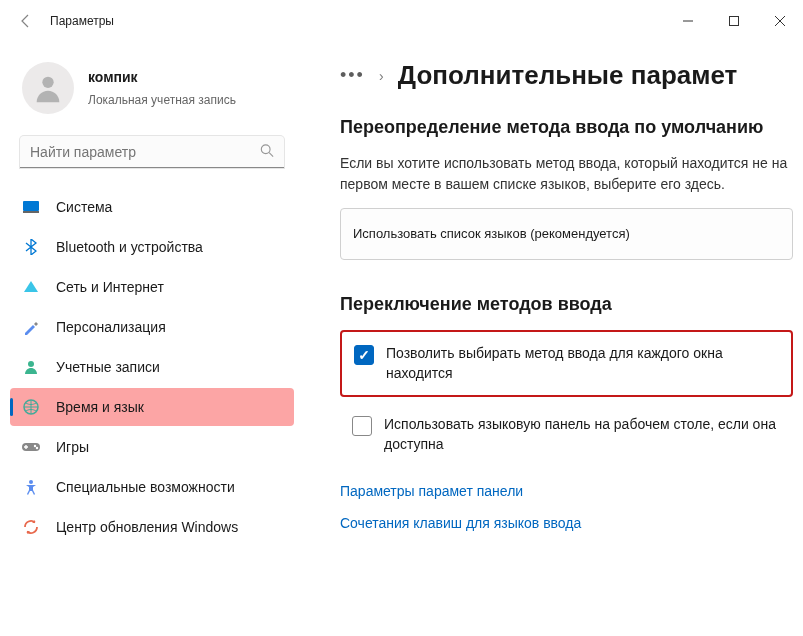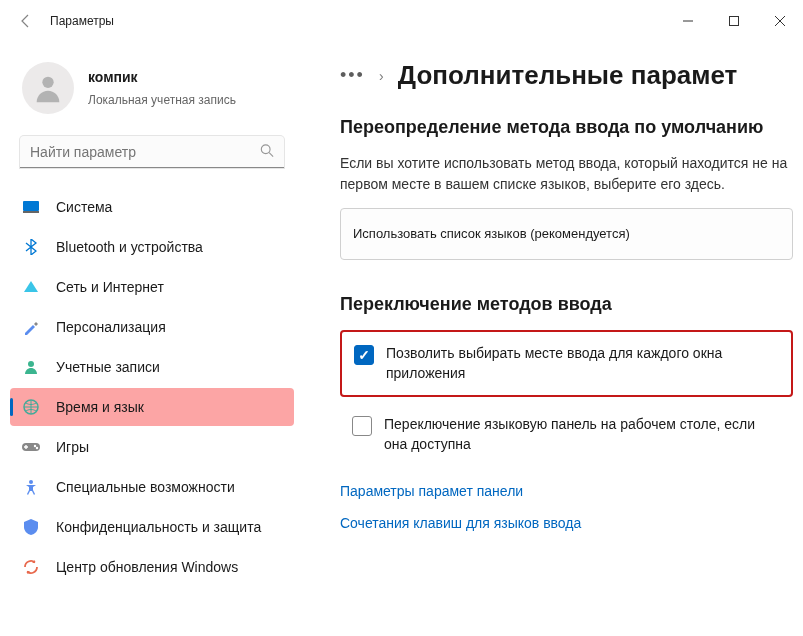--- a/index.html
+++ b/index.html
@@ -174,28 +174,20 @@
         <span class="nav-icon">
             <svg width="16" height="16" viewBox="0 0 16 16" fill="#5b8def">
               <circle cx="8" cy="3" r="2"></circle>
               <path d="M3 6h10l-3 2v3l2 4-1 1-2-4h-2l-2 4-1-1 2-4V8z"></path>
             </svg>
           </span>
         <span class="nav-label">Специальные возможности</span>
       </div>
       <div class="nav-item">
         <span class="nav-icon">
-            <svg width="14" height="16" viewBox="0 0 14 16">
-              <path d="M7 0l7 3v5c0 4-3 7-7 8-4-1-7-4-7-8V3z" fill="#5b8def"></path>
-            </svg>
-          </span>
-        <span class="nav-label">Конфиденциальность и защита</span>
-      </div>
-      <div class="nav-item">
-        <span class="nav-icon">
             <svg width="16" height="16" viewBox="0 0 16 16">
               <path d="M2 8a6 6 0 0110-4.5M14 8a6 6 0 01-10 4.5" stroke="#e8694d" stroke-width="1.8" fill="none"></path>
               <path d="M12 1v3h-3M4 15v-3h3" fill="#e8694d"></path>
             </svg>
           </span>
         <span class="nav-label">Центр обновления Windows</span>
       </div>
     </div>
   </div>
 
@@ -211,26 +203,26 @@
     <div class="select">
       <span>Использовать список языков (рекомендуется)</span>
     </div>
 
     <div class="section-gap"></div>
 
     <div class="section-title">Переключение методов ввода</div>
 
     <div class="check-row hl">
       <div class="checkbox checked"></div>
-      <span class="check-label">Позволить выбирать месте ввода для каждого окна приложения</span>
+      <span class="check-label">Позволить выбирать метод ввода для каждого окна находится</span>
     </div>
 
     <div style="height:6px"></div>
 
     <div class="check-row">
       <div class="checkbox"></div>
-      <span class="check-label">Переключение языковую панель на рабочем столе, если она доступна</span>
+      <span class="check-label">Использовать языковую панель на рабочем столе, если она доступна</span>
     </div>
 
     <span class="link">Параметры парамет панели</span>
     <span class="link">Сочетания клавиш для языков ввода</span>
   </div>
 </div>
 
 </body></html>

